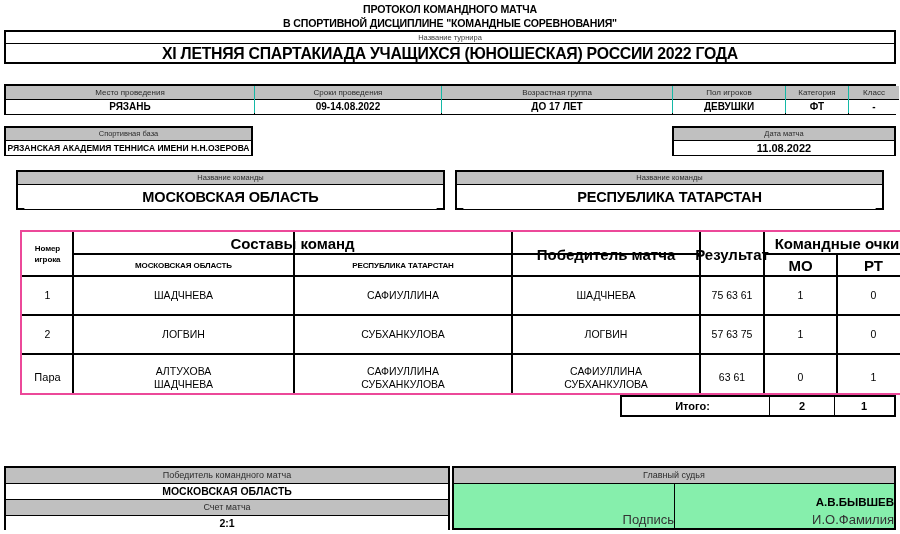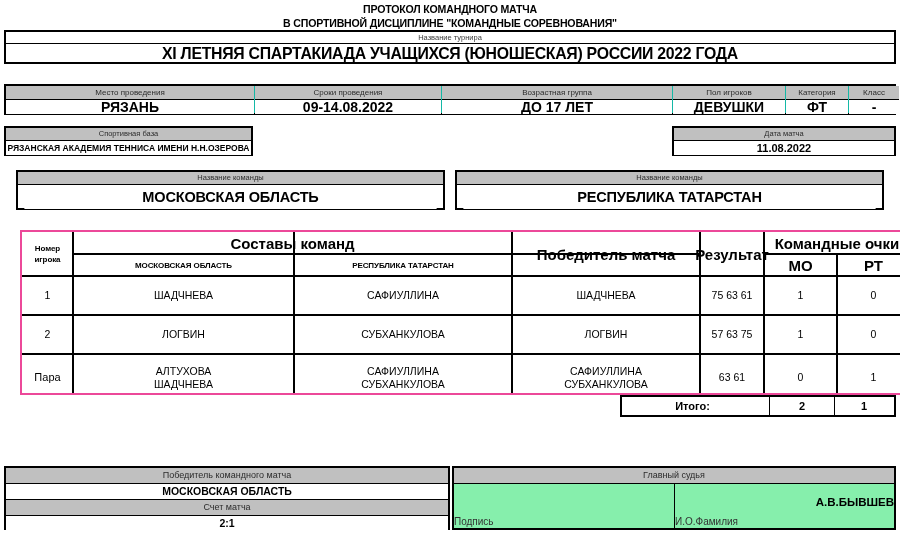--- a/index.html
+++ b/index.html
@@ -86,21 +86,21 @@
     height: 13px;
     line-height: 13px;
     font-size: 8px;
     color: #2b2b2b;
     border-bottom: 1px solid #000;
     background: #c0c0c0;
   }
   .info-val {
     height: 14px;
     line-height: 14px;
-    font-size: 14px;
+    font-size: 10px;
     font-weight: bold;
     background: #fff;
   }
 
   
   .lbl-block { border: 2px solid #000; }
   .lbl-head {
     height: 12px;
     line-height: 12px;
     font-size: 7.5px;
@@ -262,22 +262,22 @@
   }
   #name-cell {
     position: absolute;
     left: 221px; top: 0;
     right: 0; height: 45px;
   }
   .sub-label {
     position: absolute;
     bottom: 2px;
     width: 100%;
-    text-align: left;
-    font-size: 10px;
+    text-align: right;
+    font-size: 13px;
     color: #333;
   }
   #referee-name {
     position: absolute;
     top: 12px;
     width: 100%;
     text-align: right;
     font-size: 11.5px;
     font-weight: bold;
   }

